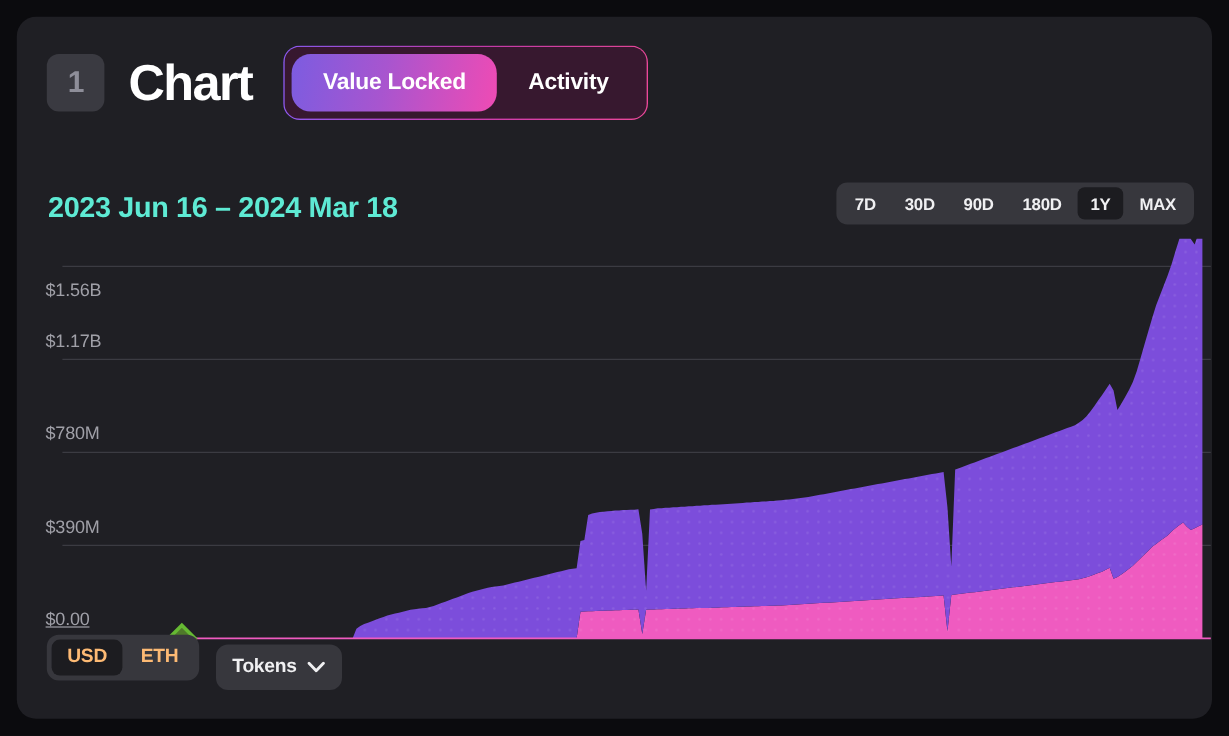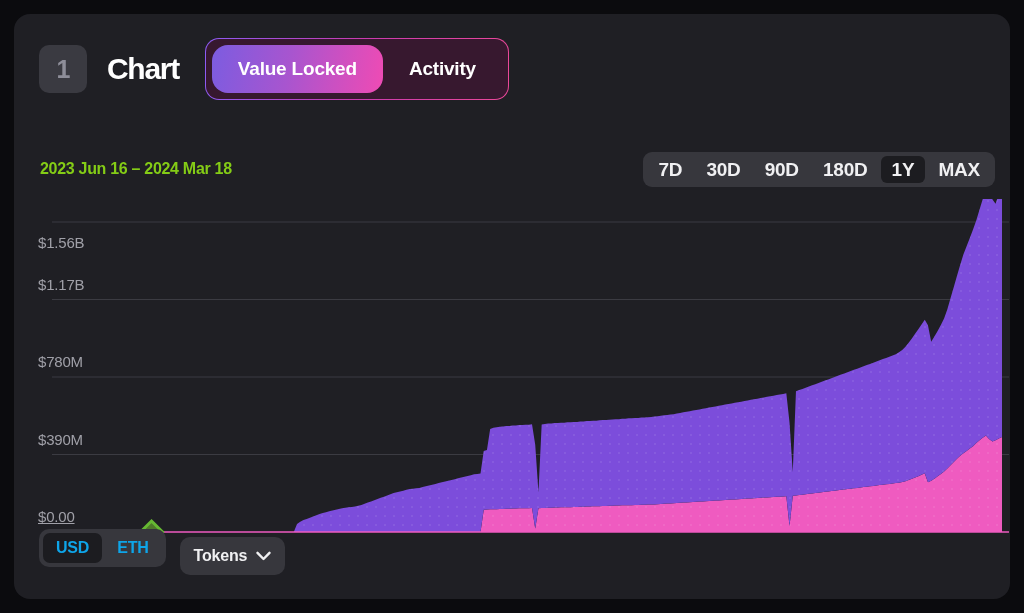--- a/index.html
+++ b/index.html
@@ -28,21 +28,21 @@
     background: #3a3a41;
     border-radius: 10px;
     color: #8e8e99;
     font-size: 25px; font-weight: bold;
     display: flex; align-items: center; justify-content: center;
     letter-spacing: -1px;
   }
   .page-title {
     margin-left: 20px;
     color: #ffffff;
-    font-size: 30px; font-weight: bold;
+    font-size: 42px; font-weight: bold;
     letter-spacing: -1.3px;
     line-height: 1;
   }
   .tab-pill {
     margin-left: 26px;
     height: 62px;
     border-radius: 14px;
     padding: 6px;
     display: flex; align-items: center;
     background:
@@ -61,40 +61,40 @@
     white-space: nowrap;
   }
   .tab.active {
     background: linear-gradient(100deg, #7c5ce0 0%, #a855cf 45%, #ef4bb4 100%);
   }
 
   
   .range-label {
     position: absolute;
     left: 26px; top: 146px;
-    color: #84cc16;
-    font-size: 16px; font-weight: bold;
+    color: #5eead4;
+    font-size: 24px; font-weight: bold;
     letter-spacing: -0.3px;
   }
   .period-group {
     position: absolute;
     right: 15px; top: 138px;
     height: 35px;
     background: #37373d;
     border-radius: 9px;
     display: flex; align-items: center;
     padding: 4px;
     gap: 2px;
   }
   .period-btn {
     height: 100%;
     padding: 0 11px;
     border-radius: 6px;
     color: #f0f0f2;
-    font-size: 19px; font-weight: bold;
+    font-size: 14px; font-weight: bold;
     display: flex; align-items: center; justify-content: center;
     background: transparent;
     letter-spacing: -0.2px;
   }
   .period-btn.active { background: #1c1c20; }
 
   
   .chart-wrap {
     position: absolute;
     left: 0; top: 185px;
@@ -135,21 +135,21 @@
     height: 38px;
     background: #37373d;
     border-radius: 10px;
     display: flex; align-items: center;
     padding: 4px; gap: 2px;
   }
   .seg-btn {
     height: 100%;
     padding: 0 13px;
     border-radius: 7px;
-    color: #0ea5e9;
+    color: #fdba74;
     font-size: 16px; font-weight: bold;
     display: flex; align-items: center; justify-content: center;
     letter-spacing: -0.2px;
   }
   .seg-btn.active { background: #1c1c20; }
   .dropdown {
     height: 38px;
     background: #37373d;
     border-radius: 10px;
     padding: 12px 14px;

